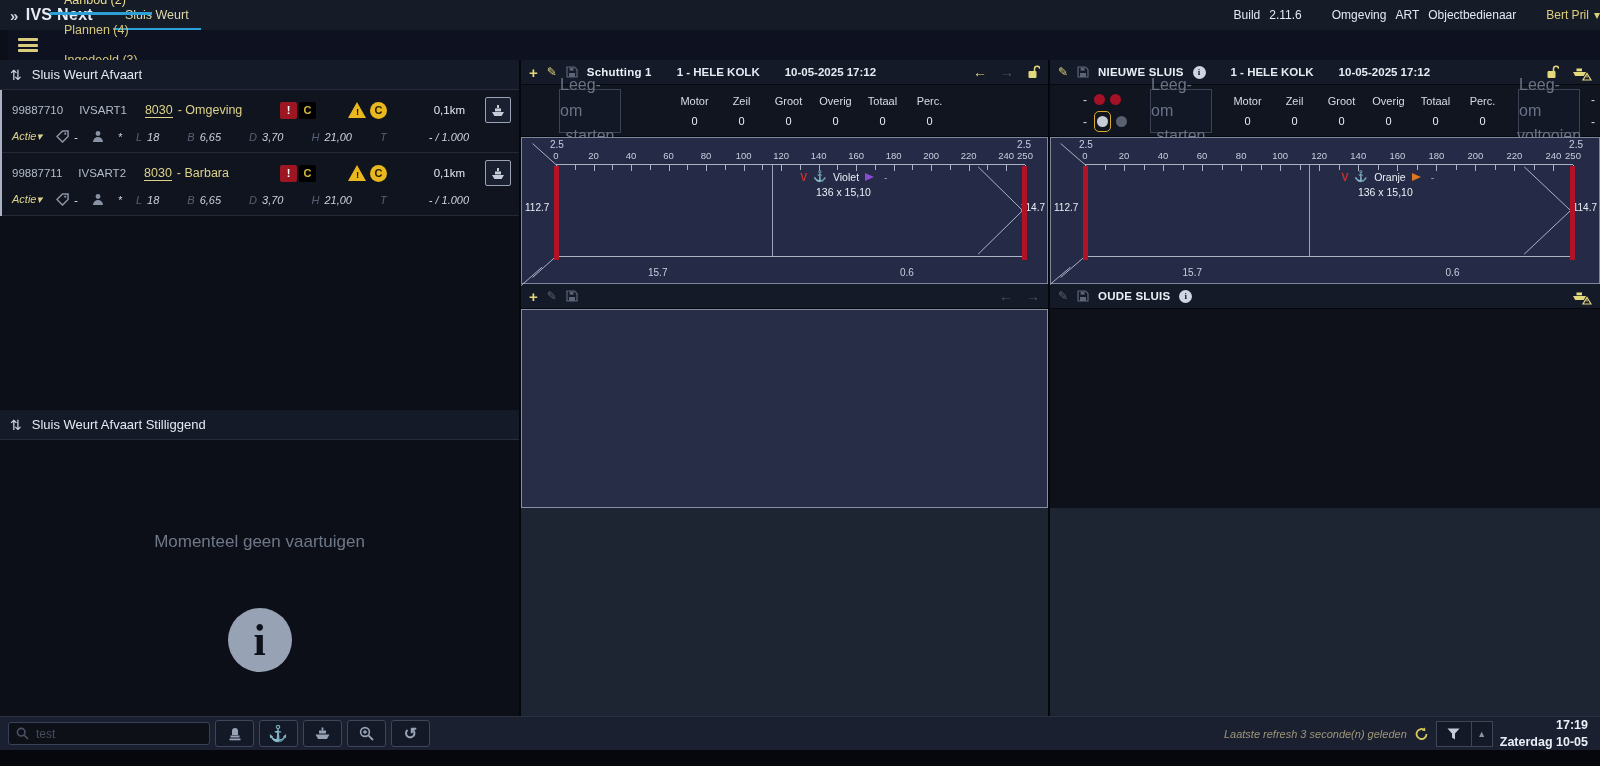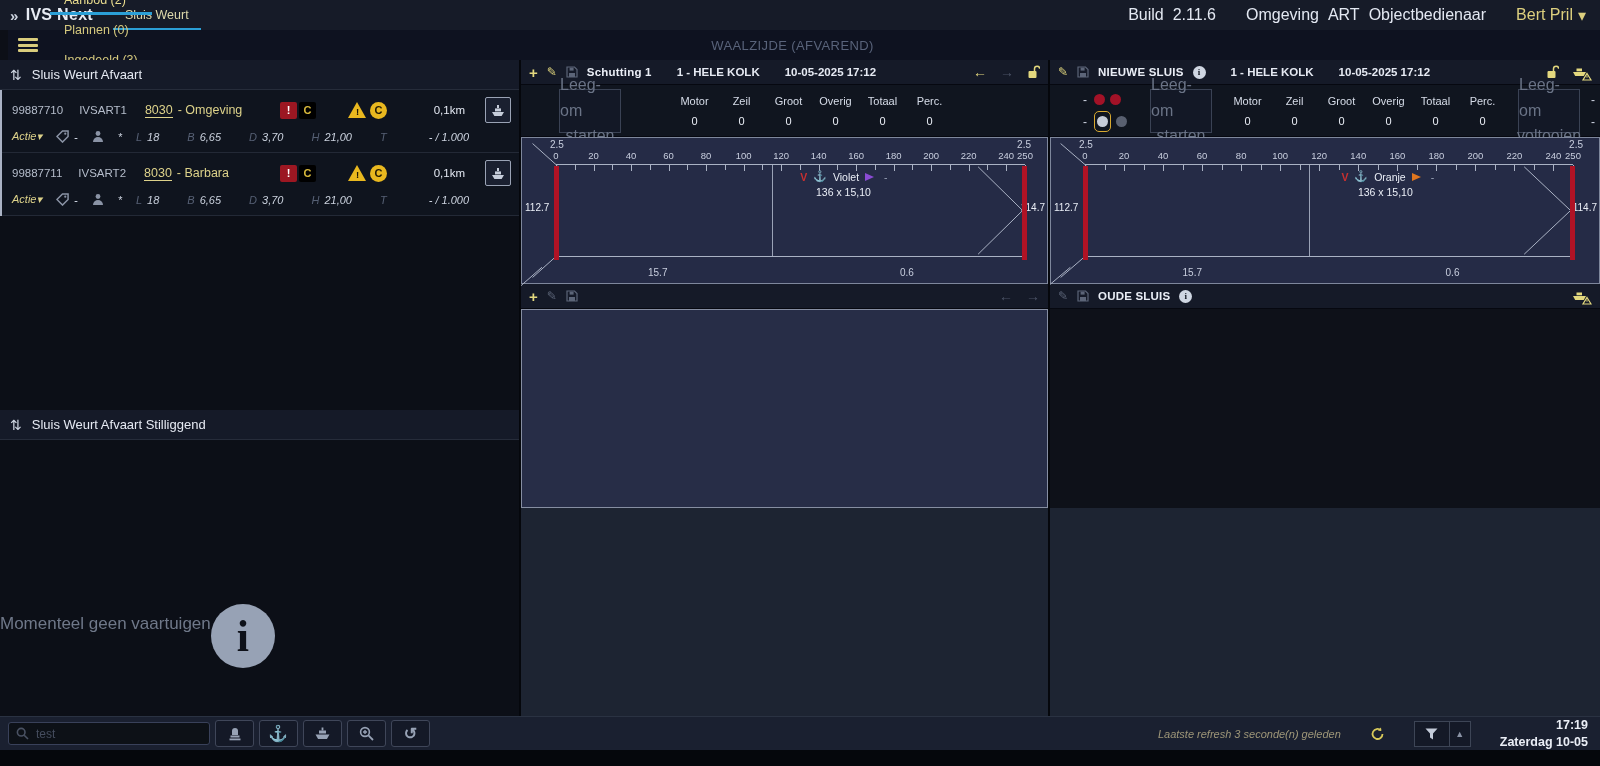--- a/index.html
+++ b/index.html
@@ -5,21 +5,21 @@
   * { box-sizing: border-box; margin: 0; padding: 0; }
   body { background:#05070c; font-family:"Liberation Sans", sans-serif; }
   .app { position:relative; width:1600px; height:766px; background:#0c0f17; color:#dfe4ee; overflow:hidden; font-size:12px; }
 
   
   .topbar { position:absolute; left:0; top:0; width:100%; height:30px; background:#161b28; display:flex; align-items:center; }
   .logo { display:flex; align-items:center; gap:7px; padding:0 14px 0 10px; font-weight:bold; font-size:16px; letter-spacing:.3px; color:#e8ecf4; }
   .logo .chev { font-size:15px; color:#cdd4e0; font-weight:bold; }
   .top-tab { position:relative; height:30px; display:flex; align-items:center; padding:16px 18px; color:#ddd8ab; font-size:12.5px; }
   .top-tab::after { content:""; position:absolute; left:6px; right:6px; bottom:0; height:3px; background:#2b9fd6; }
-  .topbar-right { margin-left:auto; display:flex; align-items:center; gap:30px; padding-right:14px; font-size:16px; }
+  .topbar-right { margin-left:auto; display:flex; align-items:center; gap:30px; font-size:12px; }
   .pair { display:flex; gap:9px; color:#e3e8f2; }
   .user { color:#dccf7e; display:flex; align-items:center; gap:5px; }
 
   
   .navbar { position:absolute; left:8px; top:30px; width:100%; height:30px; background:#0e1220; display:flex; }
   .nav-left { width:520px; display:flex; align-items:center; }
   .burger { width:20px; height:14px; margin:0 12px 0 10px; display:flex; flex-direction:column; justify-content:space-between; }
   .burger i { display:block; height:3px; background:#d9cc7c; border-radius:1px; }
   .nav-tab { height:30px; display:flex; align-items:center; padding:0 14px; color:#d5c97e; font-size:12.5px; cursor:default; }
   .nav-tab.active { color:#e9dc8e; border-bottom:3px solid #2b9fd6; padding-top:3px; }
@@ -53,21 +53,21 @@
   .warn .excl { position:absolute; left:0; right:0; top:4px; text-align:center; color:#221a04; font-weight:900; font-size:9.5px; z-index:1; }
   .c-circle { width:17px; height:17px; border-radius:50%; background:#e9b81f; color:#221a04; font-weight:bold; font-size:11px; display:flex; align-items:center; justify-content:center; }
   .ship-dist { margin-left:22px; width:48px; text-align:right; color:#e3e8f2; }
   .ship-btn { margin-left:12px; width:26px; height:26px; border:1px solid #9aa3b5; border-radius:2px; background:#1a2030; display:flex; align-items:center; justify-content:center; }
   .l2 { display:flex; align-items:center; margin-top:7px; font-size:11px; color:#ccd3df;font-style:italic; }
   .l2 .lbl { color:#566074; }
   .l2 .gap { width:14px; flex:none; }
   .l2 .sgap { width:5px; flex:none; }
   .action { color:#ddd28a; }
   .lp-spacer { height:194px; flex:none; }
-  .lp-empty { flex:1; display:flex; align-items:center; padding-top:92px; }
+  .lp-empty { flex:1; display:flex; flex-direction:column; align-items:center; padding-top:92px;gap:32px; }
   .empty-text { color:#6f7889; font-size:17px; }
   .info-big { margin-top:24px; width:64px; height:64px; border-radius:50%; background:#97a2b5; color:#0e1119; display:flex; align-items:center; justify-content:center; font-family:"Liberation Serif", serif; font-weight:bold; font-size:44px; }
 
   
   .panel-h { height:25px; background:#151a28; border-bottom:1px solid #060810; display:flex; align-items:center; gap:9px; padding:0 8px; flex:none; }
   .ic-plus { color:#e3d87e; font-weight:bold; font-size:15px; line-height:1; }
   .ic-pencil { font-size:12px; }
   .yellow { color:#e3d87e; }
   .grayic { color:#5c6578; }
   .h-title { color:#eaeef6; font-weight:bold; font-size:11.5px; letter-spacing:.2px; }
@@ -126,21 +126,21 @@
   .band { flex:1; background:#1d2432; }
 
   
   .statusbar { position:absolute; left:0; bottom:16px; width:100%; height:34px; background:#1a2030; border-top:1px solid #2a3242; display:flex; align-items:center; padding:0 8px; }
   .bottom-strip { position:absolute; left:0; bottom:0; width:100%; height:16px; background:#05070c; }
   .search-box { width:202px; height:23px; background:#0d1117; border:1px solid #39415a; border-radius:3px; display:flex; align-items:center; gap:7px; padding:0 7px; }
   .search-box input { flex:1; background:transparent; border:none; outline:none; color:#8a93a5; font-size:12px; font-family:"Liberation Sans", sans-serif; }
   .search-box input::placeholder { color:#454d5e; }
   .tool-btn { width:39px; height:27px; margin-left:5px; border:1px solid #3f4659; border-radius:3px; background:#141927; display:flex; align-items:center; justify-content:center; color:#97a2b5; }
   .tool-btn .uni { font-size:16px; font-weight:bold; line-height:1; }
-  .status-right { margin-left:auto; display:flex; align-items:center; gap:29px; }
+  .status-right { margin-left:auto; display:flex; align-items:center; gap:7px; }
   .refresh-text { font-style:italic; color:#9e9678; font-size:11px; }
   .fgroup { display:flex; }
   .fbtn { height:26px; border:1px solid #3d4556; background:#141927; display:flex; align-items:center; justify-content:center; color:#c3cbd9; }
   .fbtn.main { width:36px; }
   .fbtn.small { width:22px; margin-left:-1px; font-size:9px; color:#8a93a5; }
   .clock { text-align:right; font-size:12.5px; font-weight:bold; color:#eaeef6; line-height:1.3; padding-right:4px; }
   svg { display:block; }
 </style>
 </head>
 <body>
@@ -174,26 +174,25 @@
 
   <div class="navbar">
     <div class="nav-left">
       <span class="burger">
           <i></i>
           <i></i>
           <i></i>
         </span>
       <span>
           <span class="nav-tab active">Aanbod (2)</span>
-          <span class="nav-tab">Plannen (0)</span>
+          <span class="nav-tab">Plannen (4)</span>
           <span class="nav-tab">Ingedeeld (3)</span>
           <span class="nav-tab">Wachten (0)</span>
         </span>
     </div>
-    <div class="nav-mid">WAALZIJDE (AFVAREND)</div>
   </div>
 
   <div class="left-panel">
     <div class="lp-header">
       <span class="sort-glyph">⇅</span>
       <span>Sluis Weurt Afvaart</span>
     </div>
 
     <div class="rows-wrap">
 

